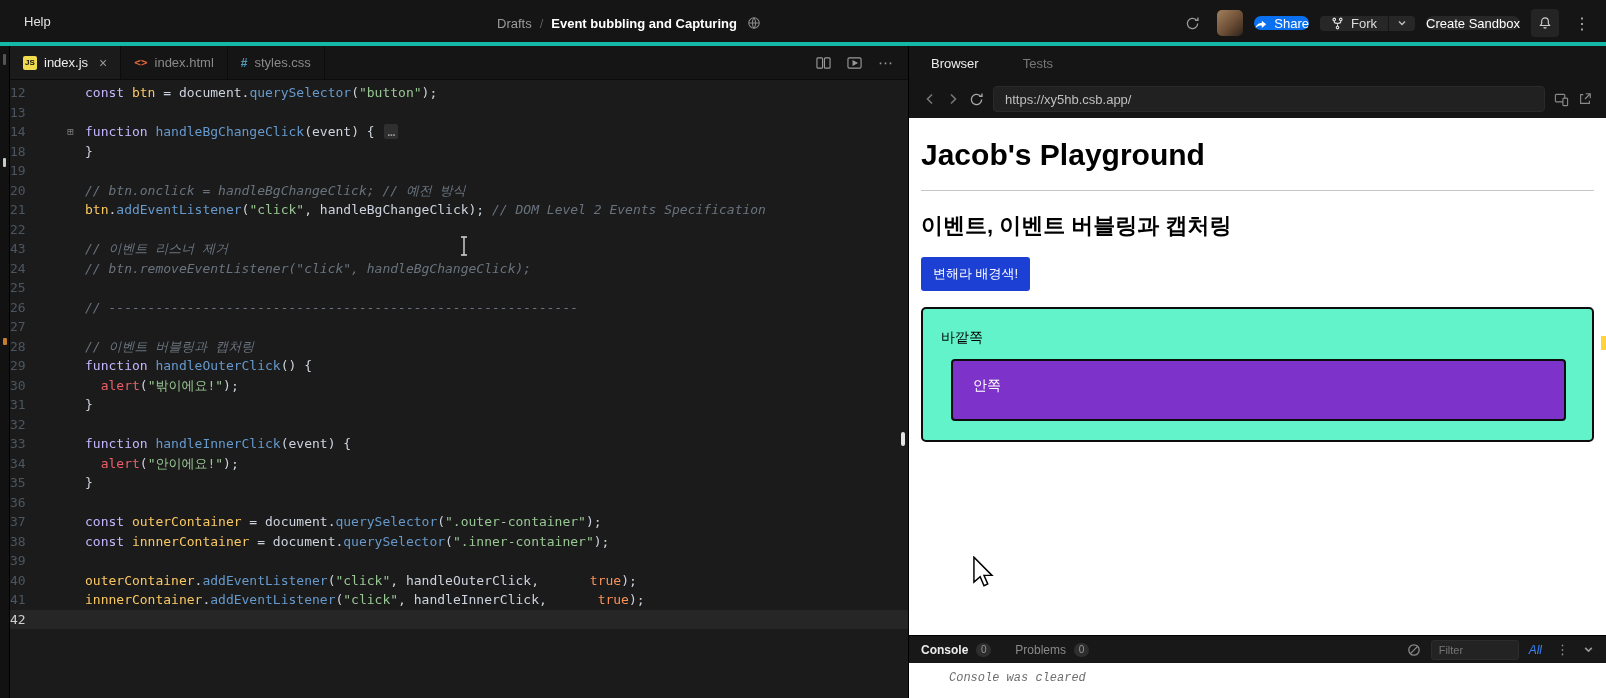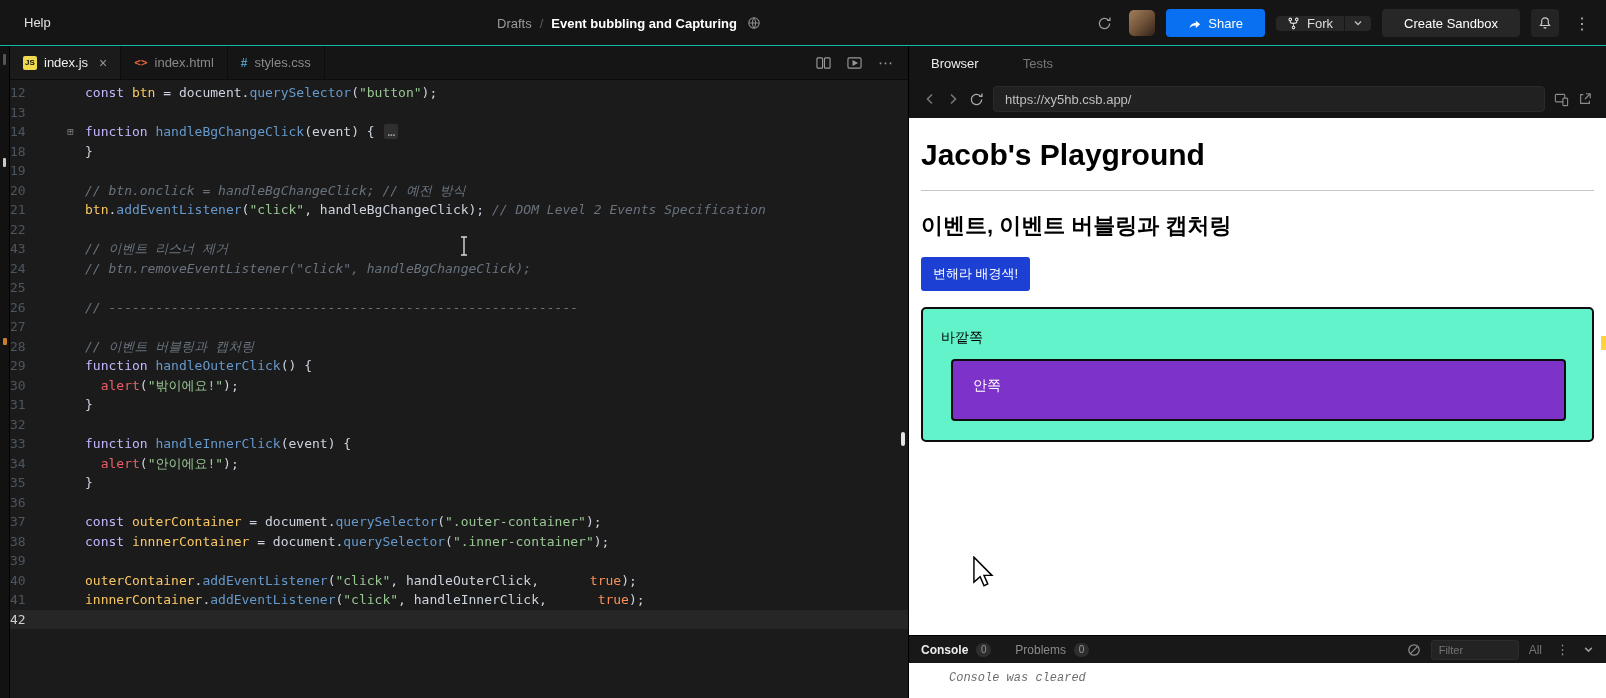--- a/index.html
+++ b/index.html
@@ -5,34 +5,34 @@
   * { box-sizing: border-box; margin: 0; padding: 0; }
   html,body { width:1606px; height:698px; overflow:hidden; }
   body {
     position:relative; background:#151515;
     font-family:"Liberation Sans", sans-serif; color:#ddd; font-size:13px;
   }
   svg { display:block; }
 
   
   .header { position:absolute; top:0; left:0; right:0; height:46px; background:#151515;
-            border-bottom:1px solid #14b8a6; display:flex; align-items:center; z-index:10; }
+            border-bottom:4px solid #14b8a6; display:flex; align-items:center; z-index:10; }
   .help { margin-left:24px; color:#e3e3e3; cursor:pointer; }
   .breadcrumb { position:absolute; left:497px; top:0; height:46px; display:flex; align-items:center; gap:8px; }
   .bc-folder { color:#9a9a9a; }
   .bc-sep { color:#5c5c5c; }
   .bc-title { color:#fff; font-weight:700; }
   .header-right { position:absolute; right:12px; top:0; height:46px; display:flex; align-items:center; gap:11px; }
   .icon-btn { width:28px; height:28px; display:flex; align-items:center; justify-content:center;
               border-radius:4px; cursor:pointer; color:#9c9c9c; }
   .icon-btn.boxed { background:#242424; }
   .avatar { width:26px; height:26px; border-radius:5px; cursor:pointer;
             background:linear-gradient(135deg,#a3805c 0%,#6d4f36 55%,#2e221a 100%); }
-  .btn { height:28px; display:flex; align-items:center; gap:7px; padding:0 22px;
-         border-radius:4px; font-size:13px; color:#fff; cursor:pointer; white-space:nowrap; }
+  .btn { height:14px; display:flex; align-items:center; gap:7px; padding:0 0;
+         border-radius:12px; font-size:13px; color:#fff; cursor:pointer; white-space:nowrap; }
   .btn-share { background:#0971f1; }
   .btn-dark { background:#272727; }
   .btn-split { display:flex; align-items:stretch; background:#272727; border-radius:4px; overflow:hidden; }
   .btn-split .main { display:flex; align-items:center; gap:7px; padding:0 11px; cursor:pointer; }
   .btn-split .chev { display:flex; align-items:center; padding:0 8px; border-left:1px solid #161616; cursor:pointer; }
   .kebab { color:#b5b5b5; font-size:16px; cursor:pointer; padding:0 4px; }
 
   
   .left-strip { position:absolute; left:0; top:46px; bottom:0; width:10px; background:#121212; border-right:1px solid #000; }
   .strip-mark { position:absolute; left:3px; border-radius:1px; }
@@ -99,21 +99,21 @@
 
   .console-bar { position:absolute; left:0; right:0; top:589px; height:28px; background:#181818;
                  border-top:1px solid #000; display:flex; align-items:center; gap:8px; padding:0 12px; font-size:12px; }
   .cb-label { color:#ececec; font-weight:700; cursor:pointer; }
   .cb-label.dim { color:#8a8a8a; font-weight:400; }
   .badge { background:#2e2e2e; color:#969696; border-radius:8px; min-width:15px; height:14px; line-height:14px;
            font-size:10px; text-align:center; padding:0 4px; }
   .cb-right { margin-left:auto; display:flex; align-items:center; gap:10px; }
   .filter-input { width:88px; height:20px; background:#232323; border:1px solid #2c2c2c; border-radius:3px;
                   color:#cfcfcf; font-size:11px; padding:0 7px; outline:none; font-family:"Liberation Sans",sans-serif; }
-  .all-label { color:#737373; cursor:pointer; }
+  .all-label { color:#3b82f6; cursor:pointer;font-style:italic; }
   .console-body { position:absolute; left:0; right:0; top:617px; bottom:0; background:#ffffff;
                   font-family:Liberation Mono, monospace; font-style:italic; color:#6d6d6d;
                   font-size:12px; padding:8px 0 0 40px; }
 </style>
 </head>
 <body>
 
 <div class="header">
   <div class="help">Help</div>
 

